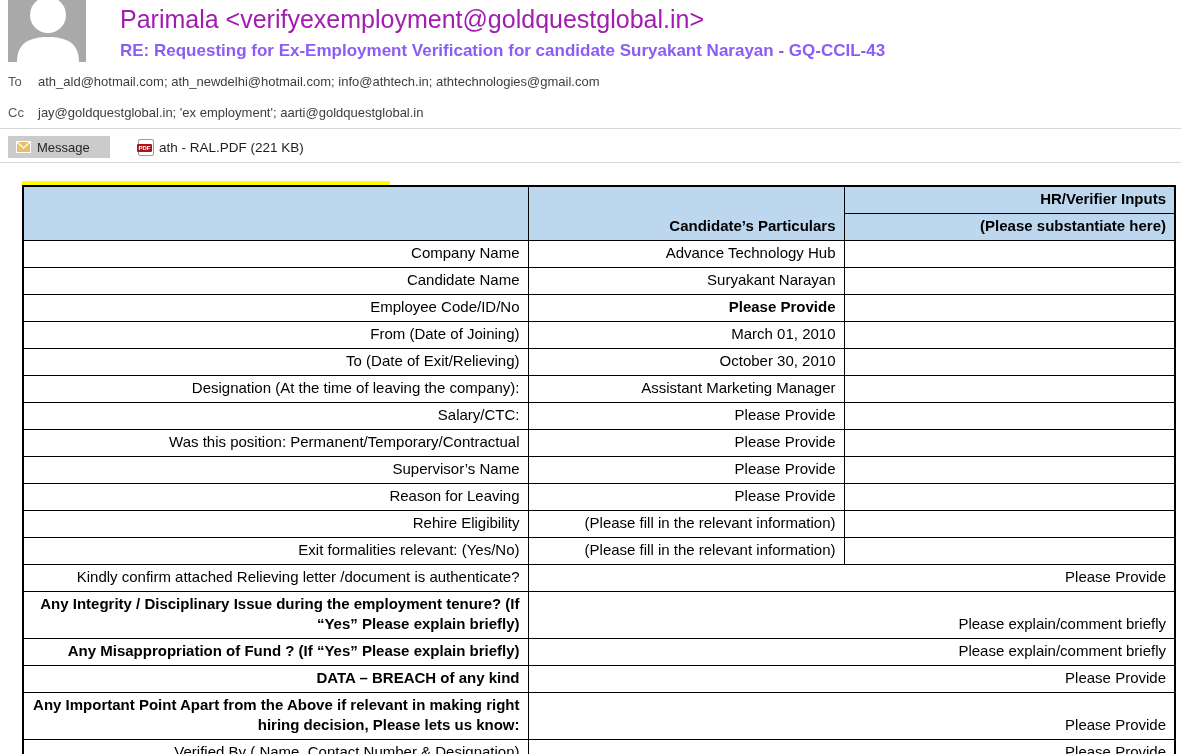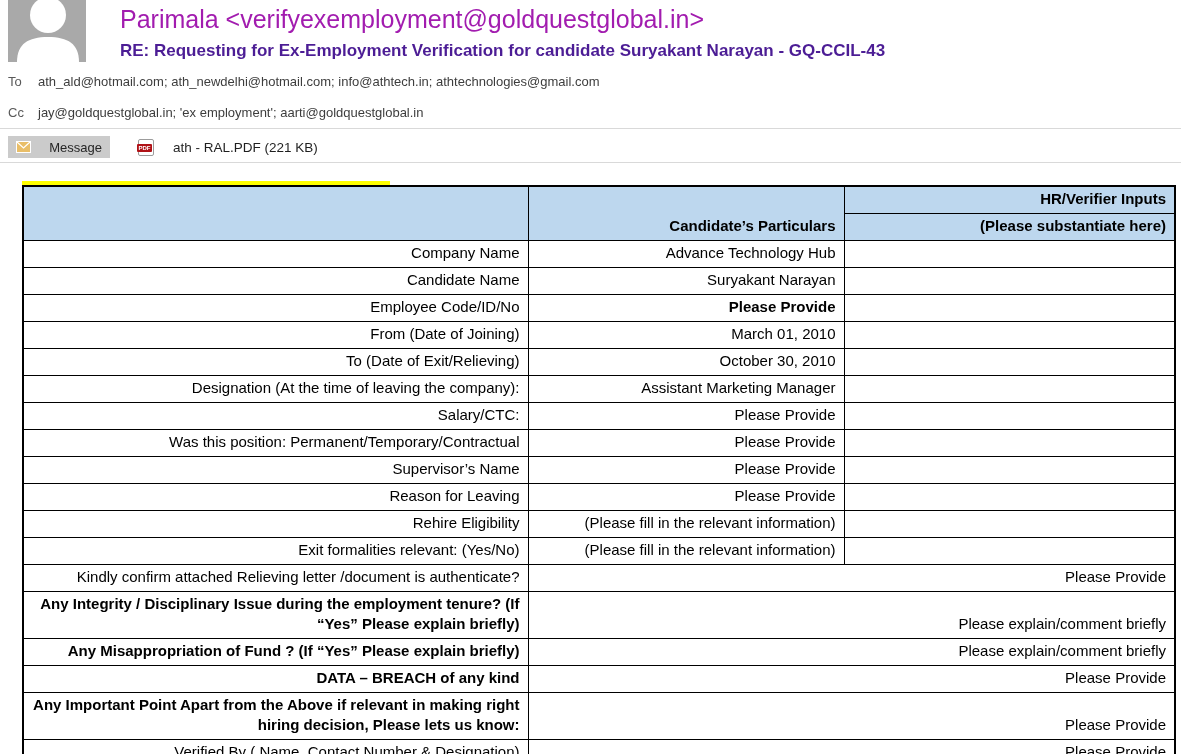--- a/index.html
+++ b/index.html
@@ -17,41 +17,41 @@
     position: absolute; left: 8px; top: 0; width: 78px; height: 62px;
     background: #a9a9a9; overflow: hidden;
   }
   .sender {
     position: absolute; left: 120px; top: 0px; height: 38px;
     font-size: 25px; line-height: 38px; color: #a21caf;
     white-space: nowrap; cursor: pointer;
   }
   .subject {
     position: absolute; left: 120px; top: 41px;
-    font-size: 17px; font-weight: bold; color: #4c1d95; white-space: nowrap; text-align: right;
+    font-size: 17px; font-weight: bold; color: #8b5cf6; white-space: nowrap; text-align: right;
   }
   .addr-row { position: absolute; left: 0; width: 1181px; font-size: 13px; color: #3f3f3f; }
   .addr-row .addr-label { position: absolute; left: 8px; color: #595959; }
   .addr-row .addr-list  { position: absolute; left: 38px; color: #3d3d3d; cursor: pointer; }
   .row-to { top: 74px; }
   .row-cc { top: 105px; }
   .sep { position: absolute; left: 0; width: 1181px; height: 1px; background: #d9d9d9; }
   .sep-1 { top: 128px; }
   .sep-2 { top: 162px; }
 
   
   .msg-tab {
     position: absolute; left: 8px; top: 136px; height: 22px; width: 102px;
     background: #cbcbcb; display: flex; align-items: center; gap: 6px;
-    padding: 0 8px; cursor: pointer; justify-content: space-between;
+    padding: 0 8px; cursor: pointer;
   }
   .msg-tab .tab-label { font-size: 13px; color: #262626; }
   .attach-item {
     position: absolute; left: 118px; top: 136px; height: 22px;
-    display: flex; align-items: center; gap: 19px; cursor: pointer; padding-left: 20px;
+    display: flex; align-items: center; gap: 5px; cursor: pointer; padding-left: 20px;
   }
   .attach-item .attach-label { font-size: 13.5px; color: #1f1f1f; }
   .pdf-icon {
     width: 16px; height: 17px; background: #fff;
     border: 1px solid #9c9c9c; border-radius: 2px; position: relative;
   }
   .pdf-icon .pdf-band {
     position: absolute; left: -2px; top: 4px; width: 15px; height: 8px;
     background: #b01217; color: #fff; font-size: 6px; font-weight: bold;
     line-height: 8px; text-align: center; border-radius: 1px;

